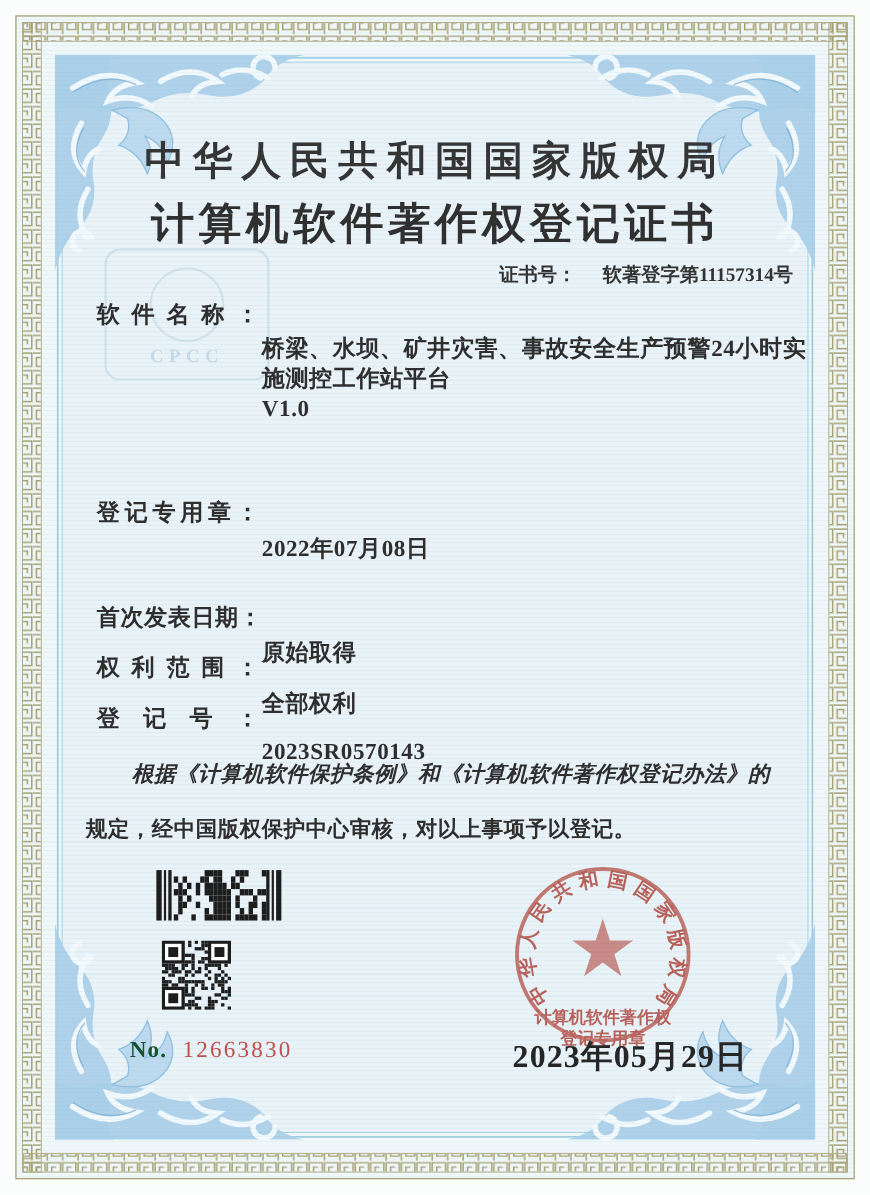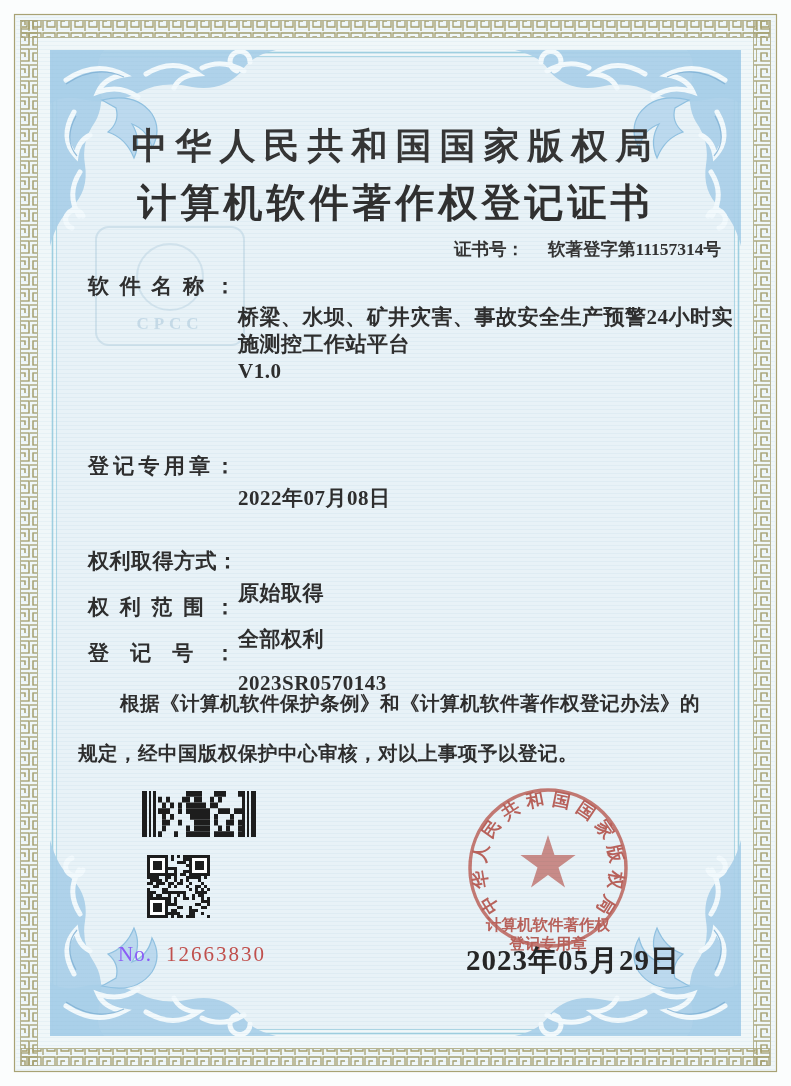--- a/index.html
+++ b/index.html
@@ -40,25 +40,25 @@
   .certno{
     position:absolute;top:237px;right:70px;z-index:3;
     font-size:17.5px;font-weight:700;color:#333;white-space:nowrap;
   }
   .certno .cv{margin-left:24px;}
   .row{position:absolute;left:88px;z-index:3;font-size:21px;font-weight:600;letter-spacing:0.5px;white-space:nowrap;}
   .lbl{display:inline-block;width:148px;text-align:justify;text-align-last:justify;vertical-align:top;}
   .val{display:inline-block;vertical-align:top;margin-left:2px;margin-top:32px;}
   .val .vline{display:block;line-height:27px;white-space:normal;}
   .stmt{position:absolute;left:78px;width:648px;z-index:3;font-size:19.5px;font-weight:600;letter-spacing:0.5px;color:#2e2e2e;}
-  .stmt.indent{padding-left:42px;}
+  .stmt.indent{padding-left:42px;font-style:italic;}
   .barcode{position:absolute;left:142px;top:791px;z-index:3;}
   .qr{position:absolute;left:147px;top:855px;z-index:3;}
   .no-line{position:absolute;left:118px;top:942px;z-index:5;font-size:21px;white-space:nowrap;}
-  .no-line .no-label{color:#8b5cf6;font-weight:400;letter-spacing:1px;}
+  .no-line .no-label{color:#14532d;font-weight:700;letter-spacing:1px;}
   .no-line .no-value{
     font-family:Liberation Serif, serif;
     color:#c0504d;margin-left:14px;letter-spacing:2px;font-size:21px;
   }
   .seal{position:absolute;left:458px;top:780px;z-index:4;mix-blend-mode:multiply;opacity:0.92;}
   .issue-date{
     position:absolute;left:466px;top:941px;z-index:5;
     font-size:29px;font-weight:600;letter-spacing:1px;color:#262626;white-space:nowrap;
   }
 </style>
@@ -135,21 +135,21 @@
     <span class="lbl">软件名称：</span><span class="val"><span class="vline">桥梁、水坝、矿井灾害、事故安全生产预警24小时实</span><span class="vline">施测控工作站平台</span><span class="vline">V1.0</span></span>
   </div>
 
 
   <div class="row" style="top:452px">
     <span class="lbl">登记专用章：</span><span class="val">2022年07月08日</span>
   </div>
 
 
   <div class="row" style="top:547px">
-    <span class="lbl">权利取得方式：</span><span class="val">原始取得</span>
+    <span class="lbl">首次发表日期：</span><span class="val">原始取得</span>
   </div>
 
   <div class="row" style="top:593px">
     <span class="lbl">权利范围：</span><span class="val">全部权利</span>
   </div>
 
   <div class="row" style="top:639px">
     <span class="lbl">登记号：</span><span class="val">2023SR0570143</span>
   </div>
 

